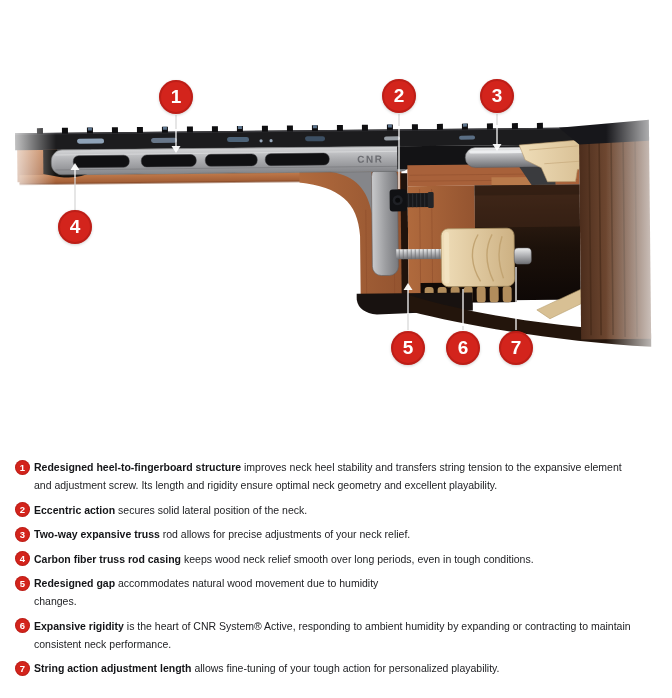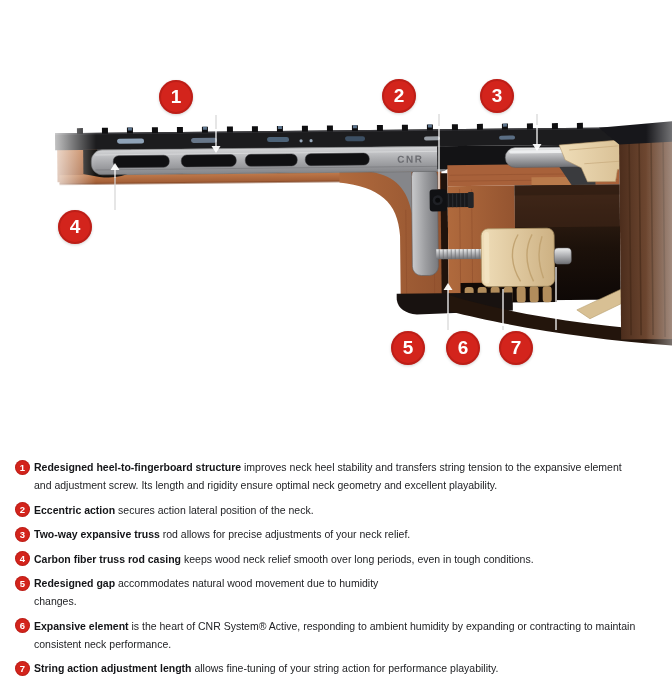--- a/index.html
+++ b/index.html
@@ -1,18 +1,18 @@
 <!DOCTYPE html>
 <html><head>
 <meta charset="utf-8">
 <style>
   html,body{margin:0;padding:0;background:#fff;}
   .stage{position:relative;width:672px;height:698px;background:#fff;overflow:hidden;
          font-family:"Liberation Sans",sans-serif;}
-  .photo-wrap{position:absolute;left:0;top:0;width:566px;height:450px;margin-left:40px;}
+  .photo-wrap{position:absolute;left:0;top:0;width:566px;height:450px;}
   
   .callout{position:absolute;width:34px;height:34px;border-radius:50%;
            background:#d3241c;color:#fff;display:flex;align-items:center;justify-content:center;
            font-size:19px;font-weight:700;
            box-shadow:inset 0 0 0 2px rgba(140,18,12,.30), 0 1px 3px rgba(0,0,0,.18);}
   .c1{left:159px;top:80px;} .c2{left:382px;top:79px;} .c3{left:480px;top:79px;}
   .c4{left:58px;top:210px;} .c5{left:391px;top:331px;} .c6{left:446px;top:331px;}
   .c7{left:499px;top:331px;}
   
   .legend{position:absolute;left:15px;top:458px;width:650px;color:#222326;}
@@ -244,33 +244,33 @@
   <div class="callout c7">
       <span>7</span>
     </div>
 
   <div class="legend">
     <div class="legend-item">
       <span class="lnum">1</span><b>Redesigned heel-to-fingerboard structure</b><span class="lrest"> improves neck heel stability and transfers string tension to the expansive element
 and adjustment screw. Its length and rigidity ensure optimal neck geometry and excellent playability.</span>
     </div>
     <div class="legend-item">
-      <span class="lnum">2</span><b>Eccentric action</b><span class="lrest"> secures action lateral position of the neck.</span>
+      <span class="lnum">2</span><b>Eccentric action</b><span class="lrest"> secures solid lateral position of the neck.</span>
     </div>
     <div class="legend-item">
       <span class="lnum">3</span><b>Two-way expansive truss</b><span class="lrest"> rod allows for precise adjustments of your neck relief.</span>
     </div>
     <div class="legend-item">
       <span class="lnum">4</span><b>Carbon fiber truss rod casing</b><span class="lrest"> keeps wood neck relief smooth over long periods, even in tough conditions.</span>
     </div>
     <div class="legend-item">
       <span class="lnum">5</span><b>Redesigned gap</b><span class="lrest"> accommodates natural wood movement due to humidity
 changes.</span>
     </div>
     <div class="legend-item">
-      <span class="lnum">6</span><b>Expansive element</b><span class="lrest"> is the heart of CNR System® Active, responding to ambient humidity by expanding or contracting to maintain
+      <span class="lnum">6</span><b>Expansive rigidity</b><span class="lrest"> is the heart of CNR System® Active, responding to ambient humidity by expanding or contracting to maintain
 consistent neck performance.</span>
     </div>
     <div class="legend-item">
-      <span class="lnum">7</span><b>String action adjustment length</b><span class="lrest"> allows fine-tuning of your string action for performance playability.</span>
+      <span class="lnum">7</span><b>String action adjustment length</b><span class="lrest"> allows fine-tuning of your tough action for personalized playability.</span>
     </div>
   </div>
 </div>
 
 </body></html>

